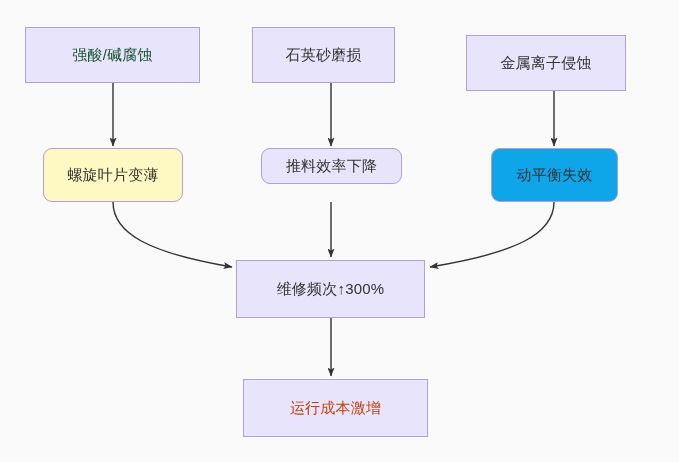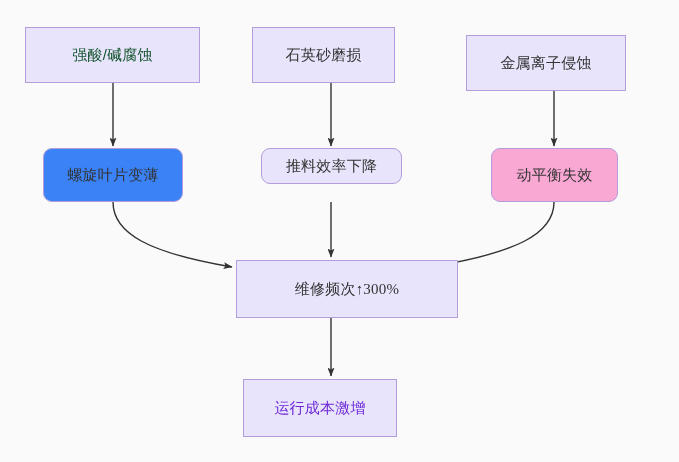--- a/index.html
+++ b/index.html
@@ -69,29 +69,29 @@
 
   <div class="node sharp" style="left: 25px; top: 27px; width: 175px; height: 56px; background: rgb(232, 228, 251); border-color: rgb(179, 157, 219); color: #14532d;">
       <span>强酸/碱腐蚀</span>
     </div>
   <div class="node sharp" style="left: 252px; top: 27px; width: 143px; height: 56px; background: rgb(232, 228, 251); border-color: rgb(179, 157, 219); color: rgb(51, 51, 51);">
       <span>石英砂磨损</span>
     </div>
   <div class="node sharp" style="left: 466px; top: 27px; width: 160px; height: 56px; background: rgb(232, 228, 251); border-color: rgb(179, 157, 219); color: rgb(51, 51, 51); margin-top: 8px;">
       <span>金属离子侵蚀</span>
     </div>
-  <div class="node rounded" style="left: 43px; top: 148px; width: 140px; height: 54px; background: #3b82f6; border-color: rgb(179, 157, 219); color: rgb(51, 51, 51);">
+  <div class="node rounded" style="left: 43px; top: 148px; width: 140px; height: 54px; background: #fef9c3; border-color: rgb(179, 157, 219); color: rgb(51, 51, 51);">
       <span>螺旋叶片变薄</span>
     </div>
   <div class="node rounded" style="left: 261px; top: 148px; width: 141px; height: 36px; background: rgb(232, 228, 251); border-color: rgb(179, 157, 219); color: rgb(51, 51, 51);">
       <span>推料效率下降</span>
     </div>
-  <div class="node rounded" style="left: 491px; top: 148px; width: 127px; height: 54px; background: #f9a8d4; border-color: rgb(179, 157, 219); color: rgb(51, 51, 51);">
+  <div class="node rounded" style="left: 491px; top: 148px; width: 127px; height: 54px; background: #0ea5e9; border-color: rgb(179, 157, 219); color: rgb(51, 51, 51);">
       <span>动平衡失效</span>
     </div>
-  <div class="node sharp" style="left: 236px; top: 260px; width: 222px; height: 58px; background: rgb(232, 228, 251); border-color: rgb(179, 157, 219); color: rgb(51, 51, 51); font-family: Liberation Serif, serif;">
+  <div class="node sharp" style="left: 236px; top: 260px; width: 189px; height: 58px; background: rgb(232, 228, 251); border-color: rgb(179, 157, 219); color: rgb(51, 51, 51);">
       <span>维修频次↑300%</span>
     </div>
-  <div class="node sharp" style="left: 243px; top: 379px; width: 154px; height: 58px; background: rgb(232, 228, 251); border-color: rgb(179, 157, 219); color: #6d28d9;">
+  <div class="node sharp" style="left: 243px; top: 379px; width: 185px; height: 58px; background: rgb(232, 228, 251); border-color: rgb(179, 157, 219); color: #c2410c;">
       <span>运行成本激增</span>
     </div>
 
 </div>
 
 </body></html>

